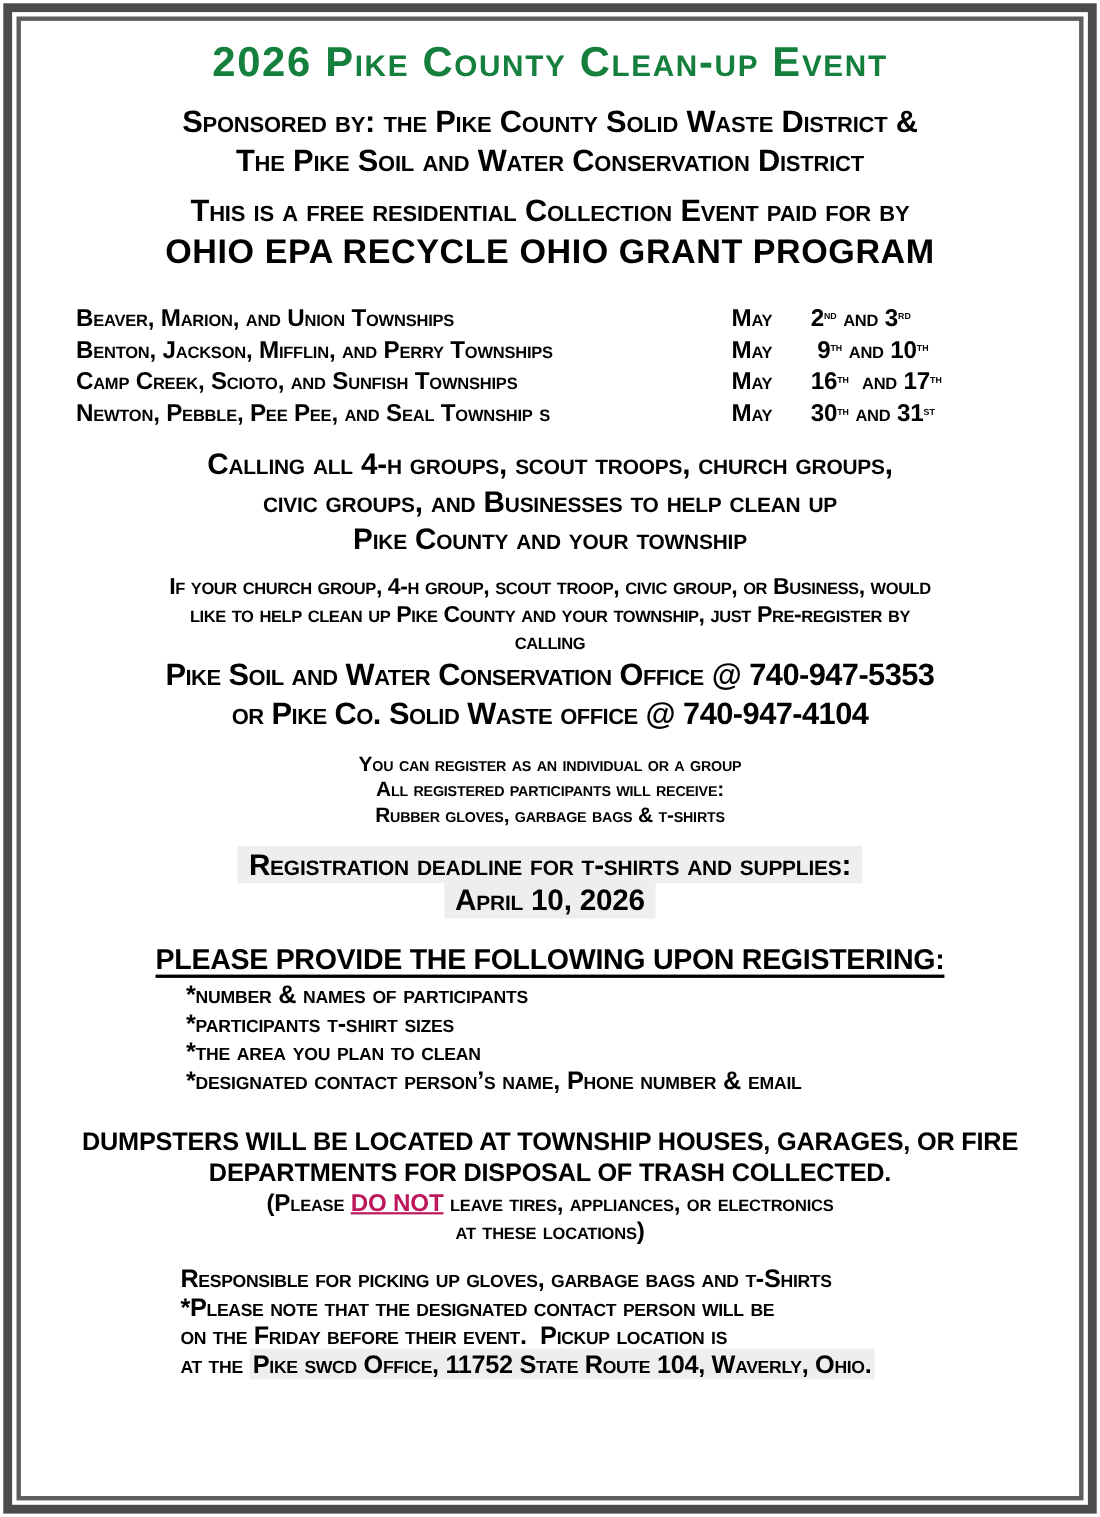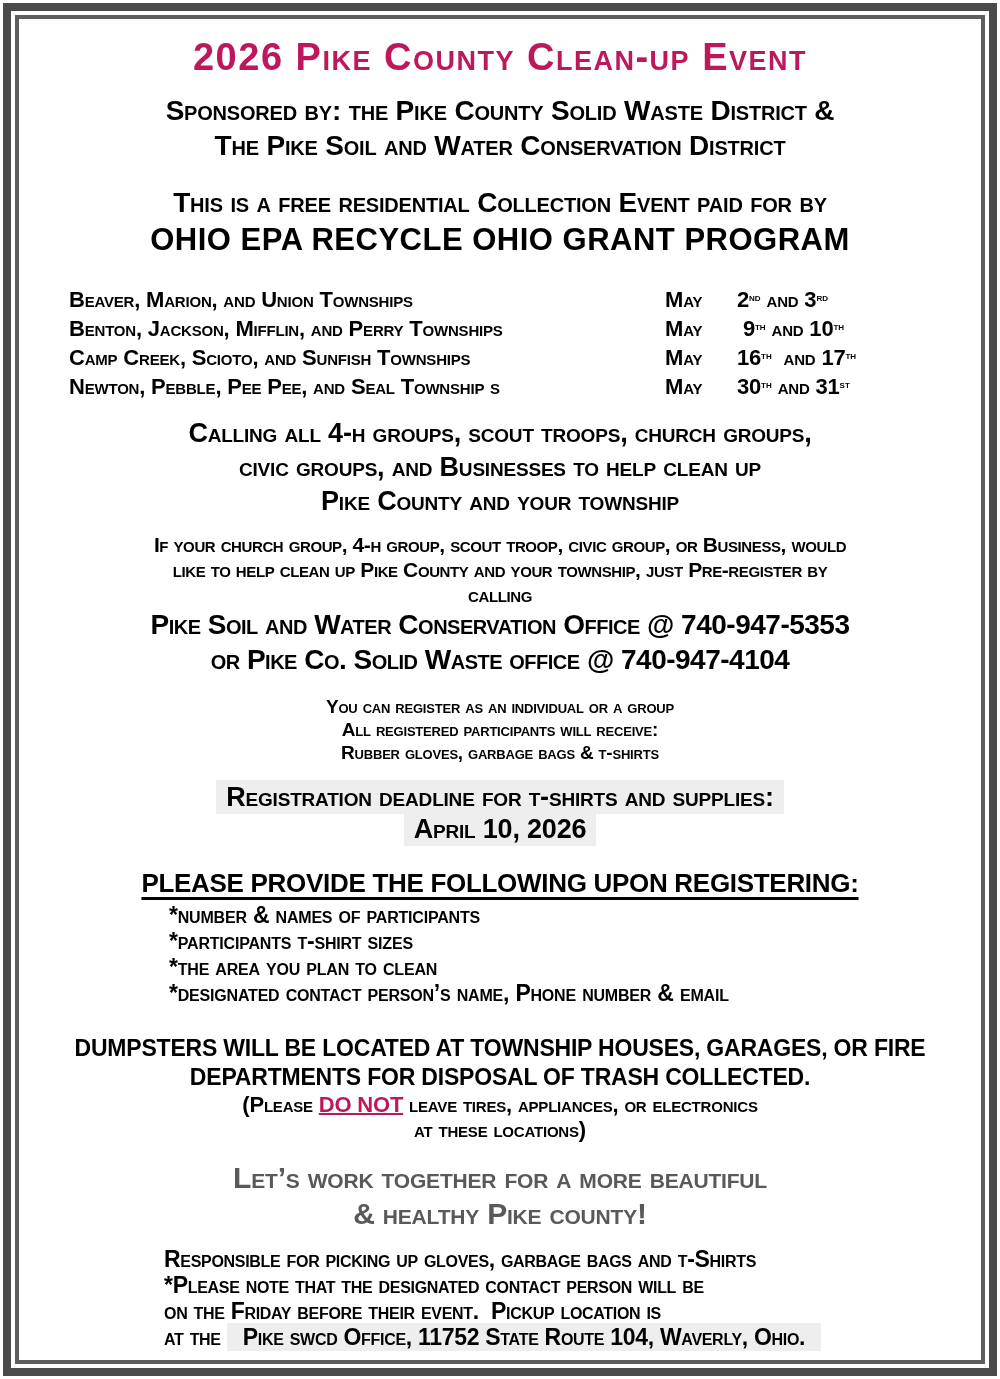--- a/index.html
+++ b/index.html
@@ -10,22 +10,22 @@
   }
   .frame-outer{position:absolute;inset:3px;border:8px solid #4b4b4b;}
   .frame-inner{position:absolute;inset:4px;border:4px solid #5e5e5e;overflow:hidden;background:#fff;}
   .content{
     padding-top:16px;text-align:center;font-variant:small-caps;
     letter-spacing:-0.2px;
   }
   .line{white-space:pre;}
   sup.ord{font-size:0.55em;vertical-align:0.5em;letter-spacing:0;}
 
-  .title{font-size:38px;line-height:44px;color:#be185d;letter-spacing:1.5px;margin-bottom:14px;}
-  .sponsor{font-size:28px;line-height:35px;margin-bottom:23px;}
+  .title{font-size:38px;line-height:44px;color:#15803d;letter-spacing:1.5px;margin-bottom:14px;}
+  .sponsor{font-size:28px;line-height:35px;margin-bottom:12px;}
   .free-line{font-size:28px;line-height:34px;}
   .grant-line{font-size:31px;line-height:40px;margin-bottom:24px;letter-spacing:0.5px;}
 
   .schedule{padding:0 56px 0 50px;margin-bottom:16px;font-size:22px;line-height:26px;}
   .schedule-row{display:flex;align-items:baseline;}
   .cell-townships{flex:1;text-align:left;}
   .cell-month{width:72px;text-align:left;}
   .cell-dates{width:188px;text-align:left;}
 
   .calling{font-size:27px;line-height:34px;margin-bottom:14px;}
@@ -40,21 +40,21 @@
   .provide-heading{font-size:26px;line-height:33px;text-decoration:underline;
     text-decoration-thickness:2.5px;text-underline-offset:5px;letter-spacing:-0.3px;}
   .provide-items{text-align:left;margin:2px 0 28px 150px;font-size:23px;line-height:26px;}
 
   .dumpsters{font-size:23px;line-height:29px;letter-spacing:-0.2px;}
   .donot-note{font-size:22px;line-height:25px;margin-bottom:18px;}
   .donot{color:#be185d;text-decoration:underline;text-decoration-thickness:2px;}
 
   .closing{font-size:30px;line-height:36px;color:#595959;margin-bottom:14px;}
   .footnote{text-align:left;margin-left:145px;font-size:23px;line-height:26px;letter-spacing:-0.3px;}
-  .footnote .hl{padding:1px 16px;}
+  .footnote .hl{padding:1px 3px;}
 </style>
 </head>
 <body>
 
 <div class="page">
   <div class="frame-outer">
     <div class="frame-inner">
       <div class="content">
 
         <div class="title line">2026 Pike County Clean-up Event</div>
@@ -128,24 +128,20 @@
 
         <div class="dumpsters">
           <div class="line">DUMPSTERS WILL BE LOCATED AT TOWNSHIP HOUSES, GARAGES, OR FIRE</div>
           <div class="line">DEPARTMENTS FOR DISPOSAL OF TRASH COLLECTED.</div>
         </div>
         <div class="donot-note">
           <div class="line"><span>(Please </span><span class="donot">DO NOT</span><span> leave tires, appliances, or electronics</span></div>
           <div class="line">at these locations)</div>
         </div>
 
-        <div class="closing">
-          <div class="line">Let’s work together for a more beautiful</div>
-          <div class="line">&amp; healthy Pike county!</div>
-        </div>
 
         <div class="footnote">
           <div class="line">Responsible for picking up gloves, garbage bags and t-Shirts</div>
           <div class="line">*Please note that the designated contact person will be</div>
           <div class="line">on the Friday before their event.  Pickup location is</div>
           <div class="line"><span>at the </span><span class="hl">Pike swcd Office, 11752 State Route 104, Waverly, Ohio.</span></div>
         </div>
 
       </div>
     </div>

